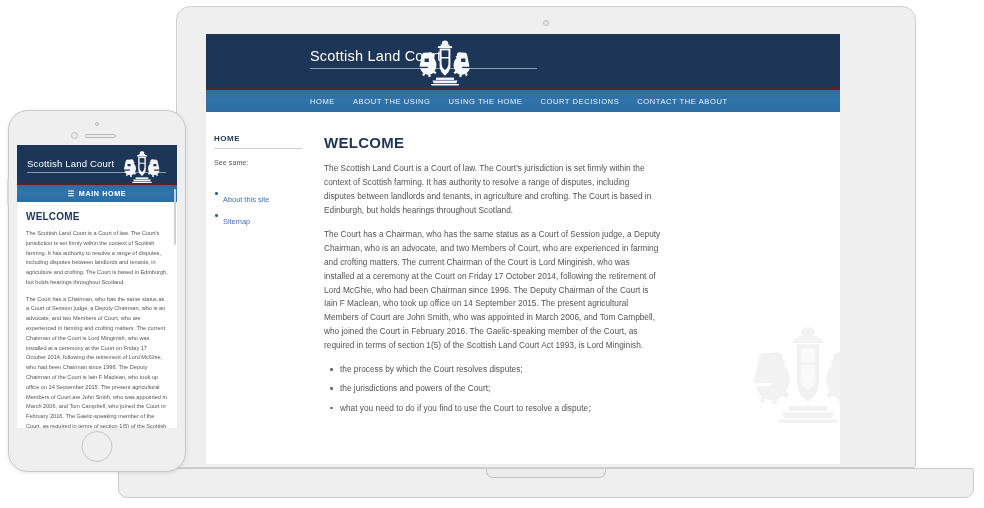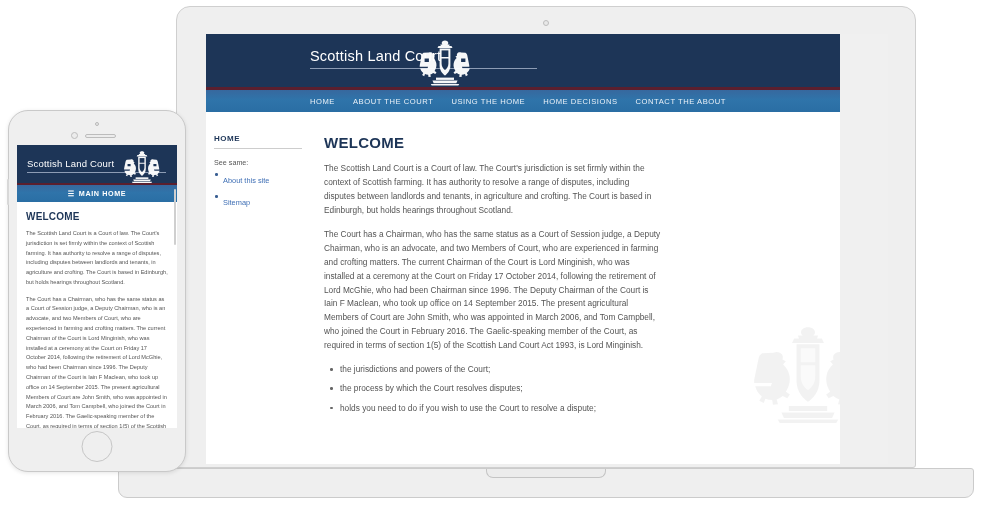--- a/index.html
+++ b/index.html
@@ -83,21 +83,21 @@
     position: absolute; right: -34px; top: 188px;
     width: 132px; height: 150px; opacity: .5; pointer-events: none;
   }
 
   .side { width: 104px; padding-left: 8px; flex: none; }
   .side-head {
     font-size: 8px; font-weight: bold; color: #1d3557; letter-spacing: .5px;
     padding-bottom: 5px; border-bottom: 1px solid #cdcdcd; width: 88px;
   }
   .side-label { font-size: 7.2px; color: #555; margin-top: 9px; }
-  .side-list { list-style: none; margin-top: 2px; }
+  .side-list { list-style: none; margin-top: 21px; }
   .side-list li { position: relative; padding-left: 9px; margin-bottom: 4px; }
   .side-list li::before {
     content: ""; position: absolute; left: 1px; top: 4px;
     width: 2.5px; height: 2.5px; border-radius: 50%; background: #3a5f93;
   }
   .side-list a { font-size: 7.4px; color: #3f6fb5; text-decoration: none; }
 
   .main { width: 352px; flex: none; padding-left: 14px; }
   .main h1 {
     font-size: 15px; font-weight: bold; color: #1d3557;
@@ -216,23 +216,23 @@
                 <path d="M27.6 11.4h6.8v6.6h-6.8z"></path>
                 <path d="M27.6 19.4h6.8v5.4c0 3-1.7 5.2-3.4 6.3-1.7-1.1-3.4-3.3-3.4-6.3z"></path>
                 <path d="M10.6 19.6h4.3v3.4h-4.3zM47.1 19.6h4.3v3.4h-4.3z"></path>
               </g>
             </svg>
             <div class="hdr-rule" style="position:absolute;left:0;right:0;bottom:0;"></div>
           </div>
 
           <div class="nav">
             <a href="#">HOME</a>
-            <a href="#">ABOUT THE COURT</a>
+            <a href="#">ABOUT THE USING</a>
             <a href="#">USING THE HOME</a>
-            <a href="#">HOME DECISIONS</a>
+            <a href="#">COURT DECISIONS</a>
             <a href="#">CONTACT THE ABOUT</a>
           </div>
 
           <div class="body-wrap">
 
             <svg class="watermark" viewBox="0 0 62 48">
               <g fill="#e6e6e6">
                 <path d="M31 1.6c1.9 0 3.3 1 3.3 2.3 0 .7-.4 1.2-.9 1.6h2.3l-.7 2.2h-8l-.7-2.2h2.3c-.5-.4-.9-.9-.9-1.6 0-1.3 1.4-2.3 3.3-2.3z"></path>
                 <path d="M24.5 6.9h13l1 2.1h-15z"></path>
                 <path d="M25.6 9.6h10.8v17c0 5.3-3.2 8.6-5.4 10-2.2-1.4-5.4-4.7-5.4-10z"></path>
@@ -259,23 +259,23 @@
                   <a href="#">Sitemap</a>
                 </li>
               </ul>
             </div>
 
             <div class="main">
               <h1>WELCOME</h1>
               <p>The Scottish Land Court is a Court of law. The Court's jurisdiction is set firmly within the context of Scottish farming. It has authority to resolve a range of disputes, including disputes between landlords and tenants, in agriculture and crofting. The Court is based in Edinburgh, but holds hearings throughout Scotland.</p>
               <p>The Court has a Chairman, who has the same status as a Court of Session judge, a Deputy Chairman, who is an advocate, and two Members of Court, who are experienced in farming and crofting matters. The current Chairman of the Court is Lord Minginish, who was installed at a ceremony at the Court on Friday 17 October 2014, following the retirement of Lord McGhie, who had been Chairman since 1996. The Deputy Chairman of the Court is Iain F Maclean, who took up office on 14 September 2015. The present agricultural Members of Court are John Smith, who was appointed in March 2006, and Tom Campbell, who joined the Court in February 2016. The Gaelic-speaking member of the Court, as required in terms of section 1(5) of the Scottish Land Court Act 1993, is Lord Minginish.</p>
               <ul>
+                <li>the process by which the Court resolves disputes;</li>
                 <li>the jurisdictions and powers of the Court;</li>
-                <li>the process by which the Court resolves disputes;</li>
-                <li>holds you need to do if you wish to use the Court to resolve a dispute;</li>
+                <li>what you need to do if you find to use the Court to resolve a dispute;</li>
               </ul>
 
             </div>
           </div>
 
         </div>
       </div>
     </div>
   </div>
 

